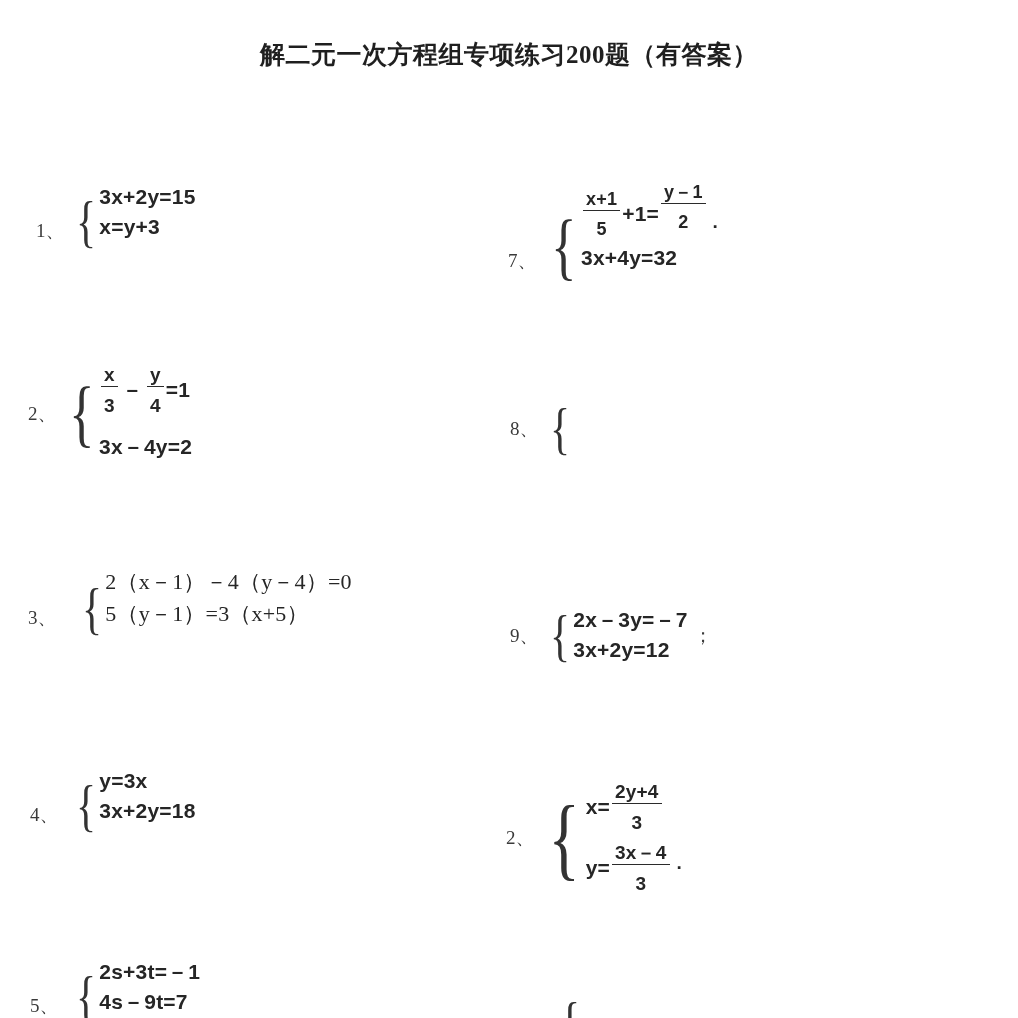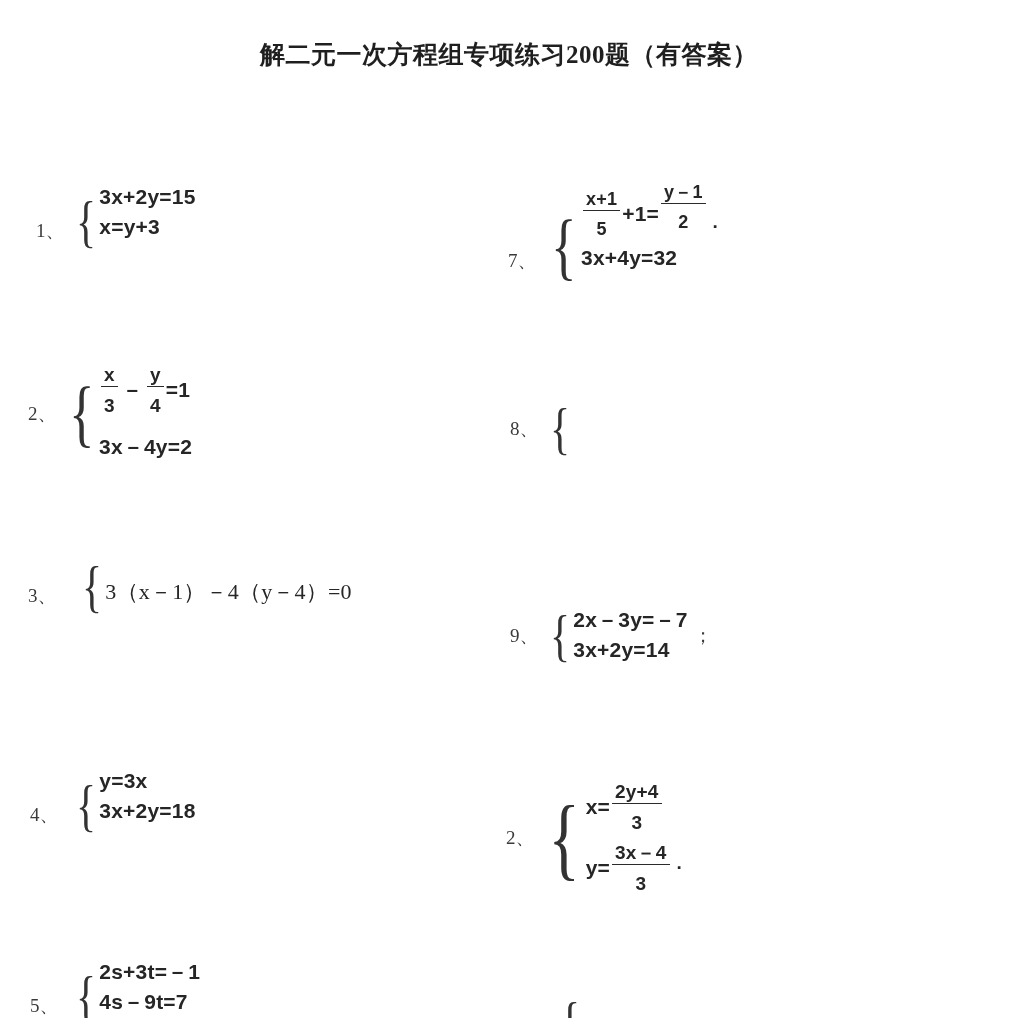--- a/index.html
+++ b/index.html
@@ -159,21 +159,22 @@
         <span>=1</span>
       </span>
       <span class="eq-line" style="margin-top:16px;">3x－4y=2</span>
     </span>
   </div>
 
   <div class="problem" style="left:28px; top:566px;">
     <span class="q-num">3、</span>
     <span class="brace" style="margin-left:14px;">{</span>
     <span class="eq-stack">
-      <span class="eq-line serifish">3（x－1）－4（y－4）=0</span>
+      <span class="eq-line serifish">2（x－1）－4（y－4）=0</span>
+      <span class="eq-line serifish">5（y－1）=3（x+5）</span>
     </span>
   </div>
 
   <div class="problem" style="left:30px; top:766px;">
     <span class="q-num">4、</span>
     <span class="brace" style="margin-left:6px;">{</span>
     <span class="eq-stack">
       <span class="eq-line">y=3x</span>
       <span class="eq-line">3x+2y=18</span>
     </span>
@@ -211,21 +212,21 @@
   <div class="problem mid" style="left:510px; top:408px;">
     <span class="q-num" style="padding-bottom:0;">8、</span>
     <span class="brace">{</span>
   </div>
 
   <div class="problem mid" style="left:510px; top:605px;">
     <span class="q-num" style="padding-bottom:0;">9、</span>
     <span class="brace">{</span>
     <span class="eq-stack">
       <span class="eq-line">2x－3y=－7</span>
-      <span class="eq-line">3x+2y=14</span>
+      <span class="eq-line">3x+2y=12</span>
     </span>
     <span class="q-num" style="align-self:center; margin-left:6px; padding-bottom:0;">；</span>
   </div>
 
   <div class="problem mid" style="left:506px; top:782px;">
     <span class="q-num" style="padding-bottom:0;">2、</span>
     <span class="brace xtall">{</span>
     <span class="eq-stack">
       <span class="eq-line tallrow">
         <span>x=</span>

